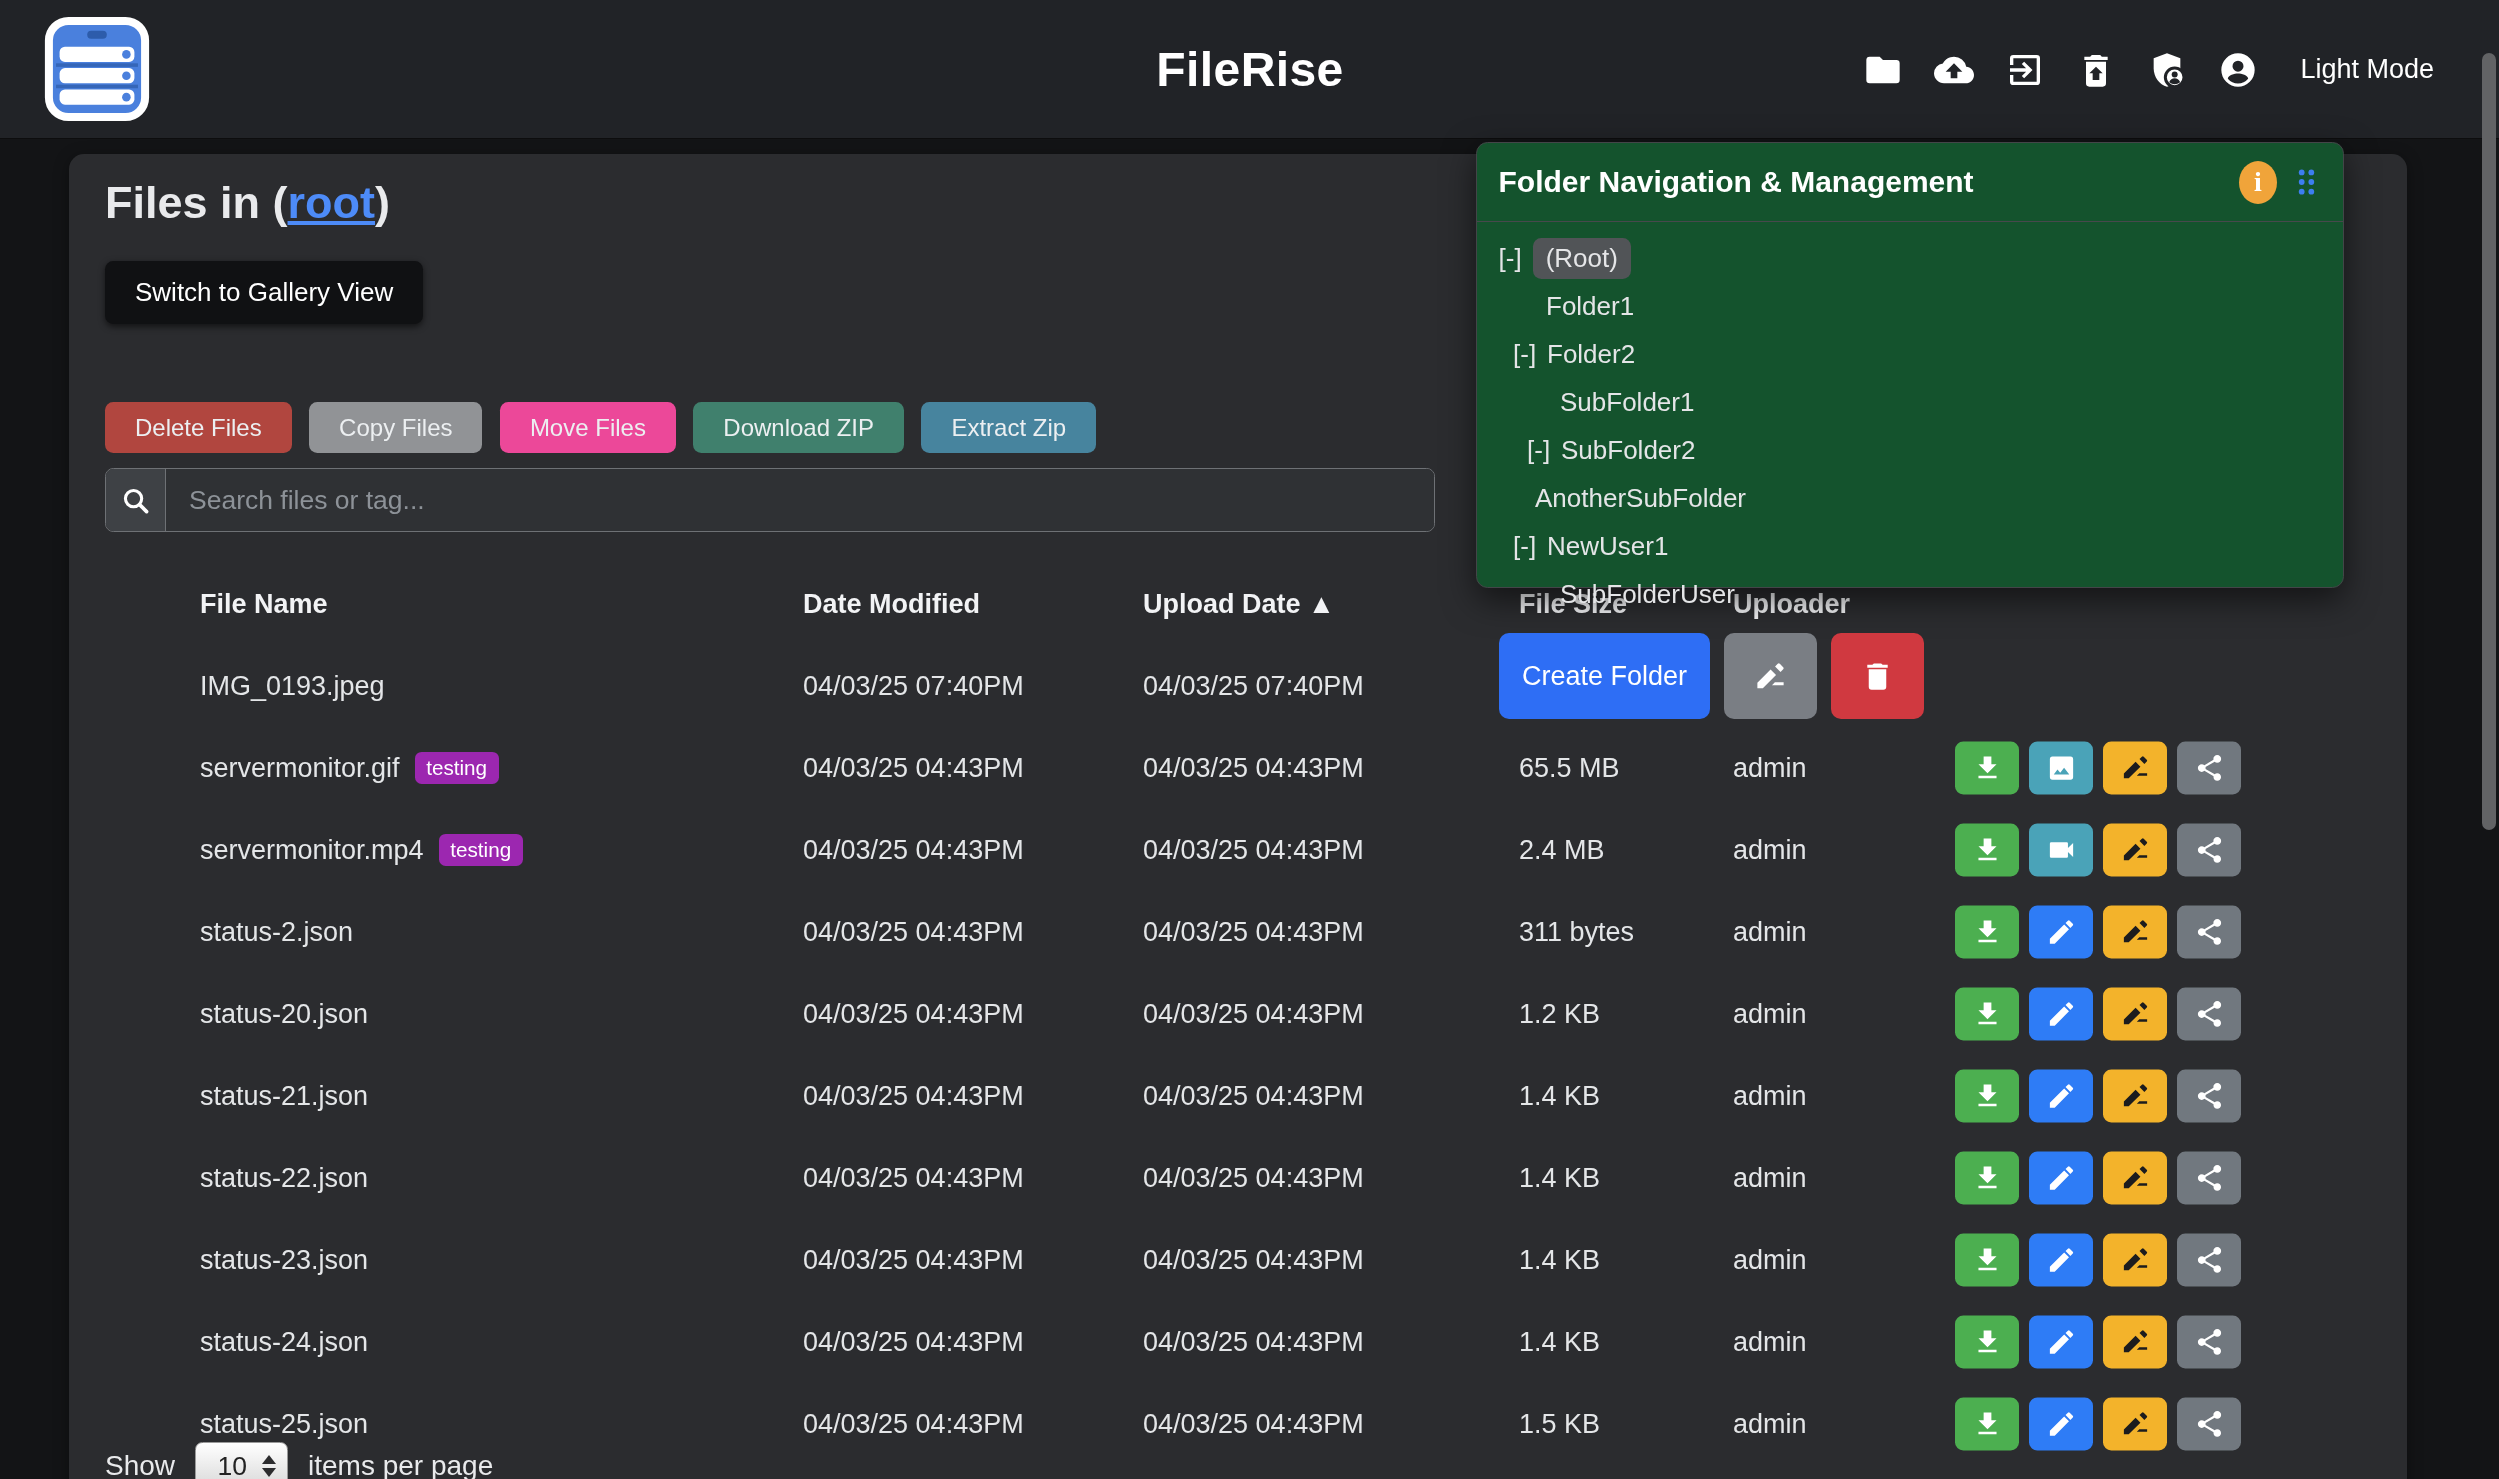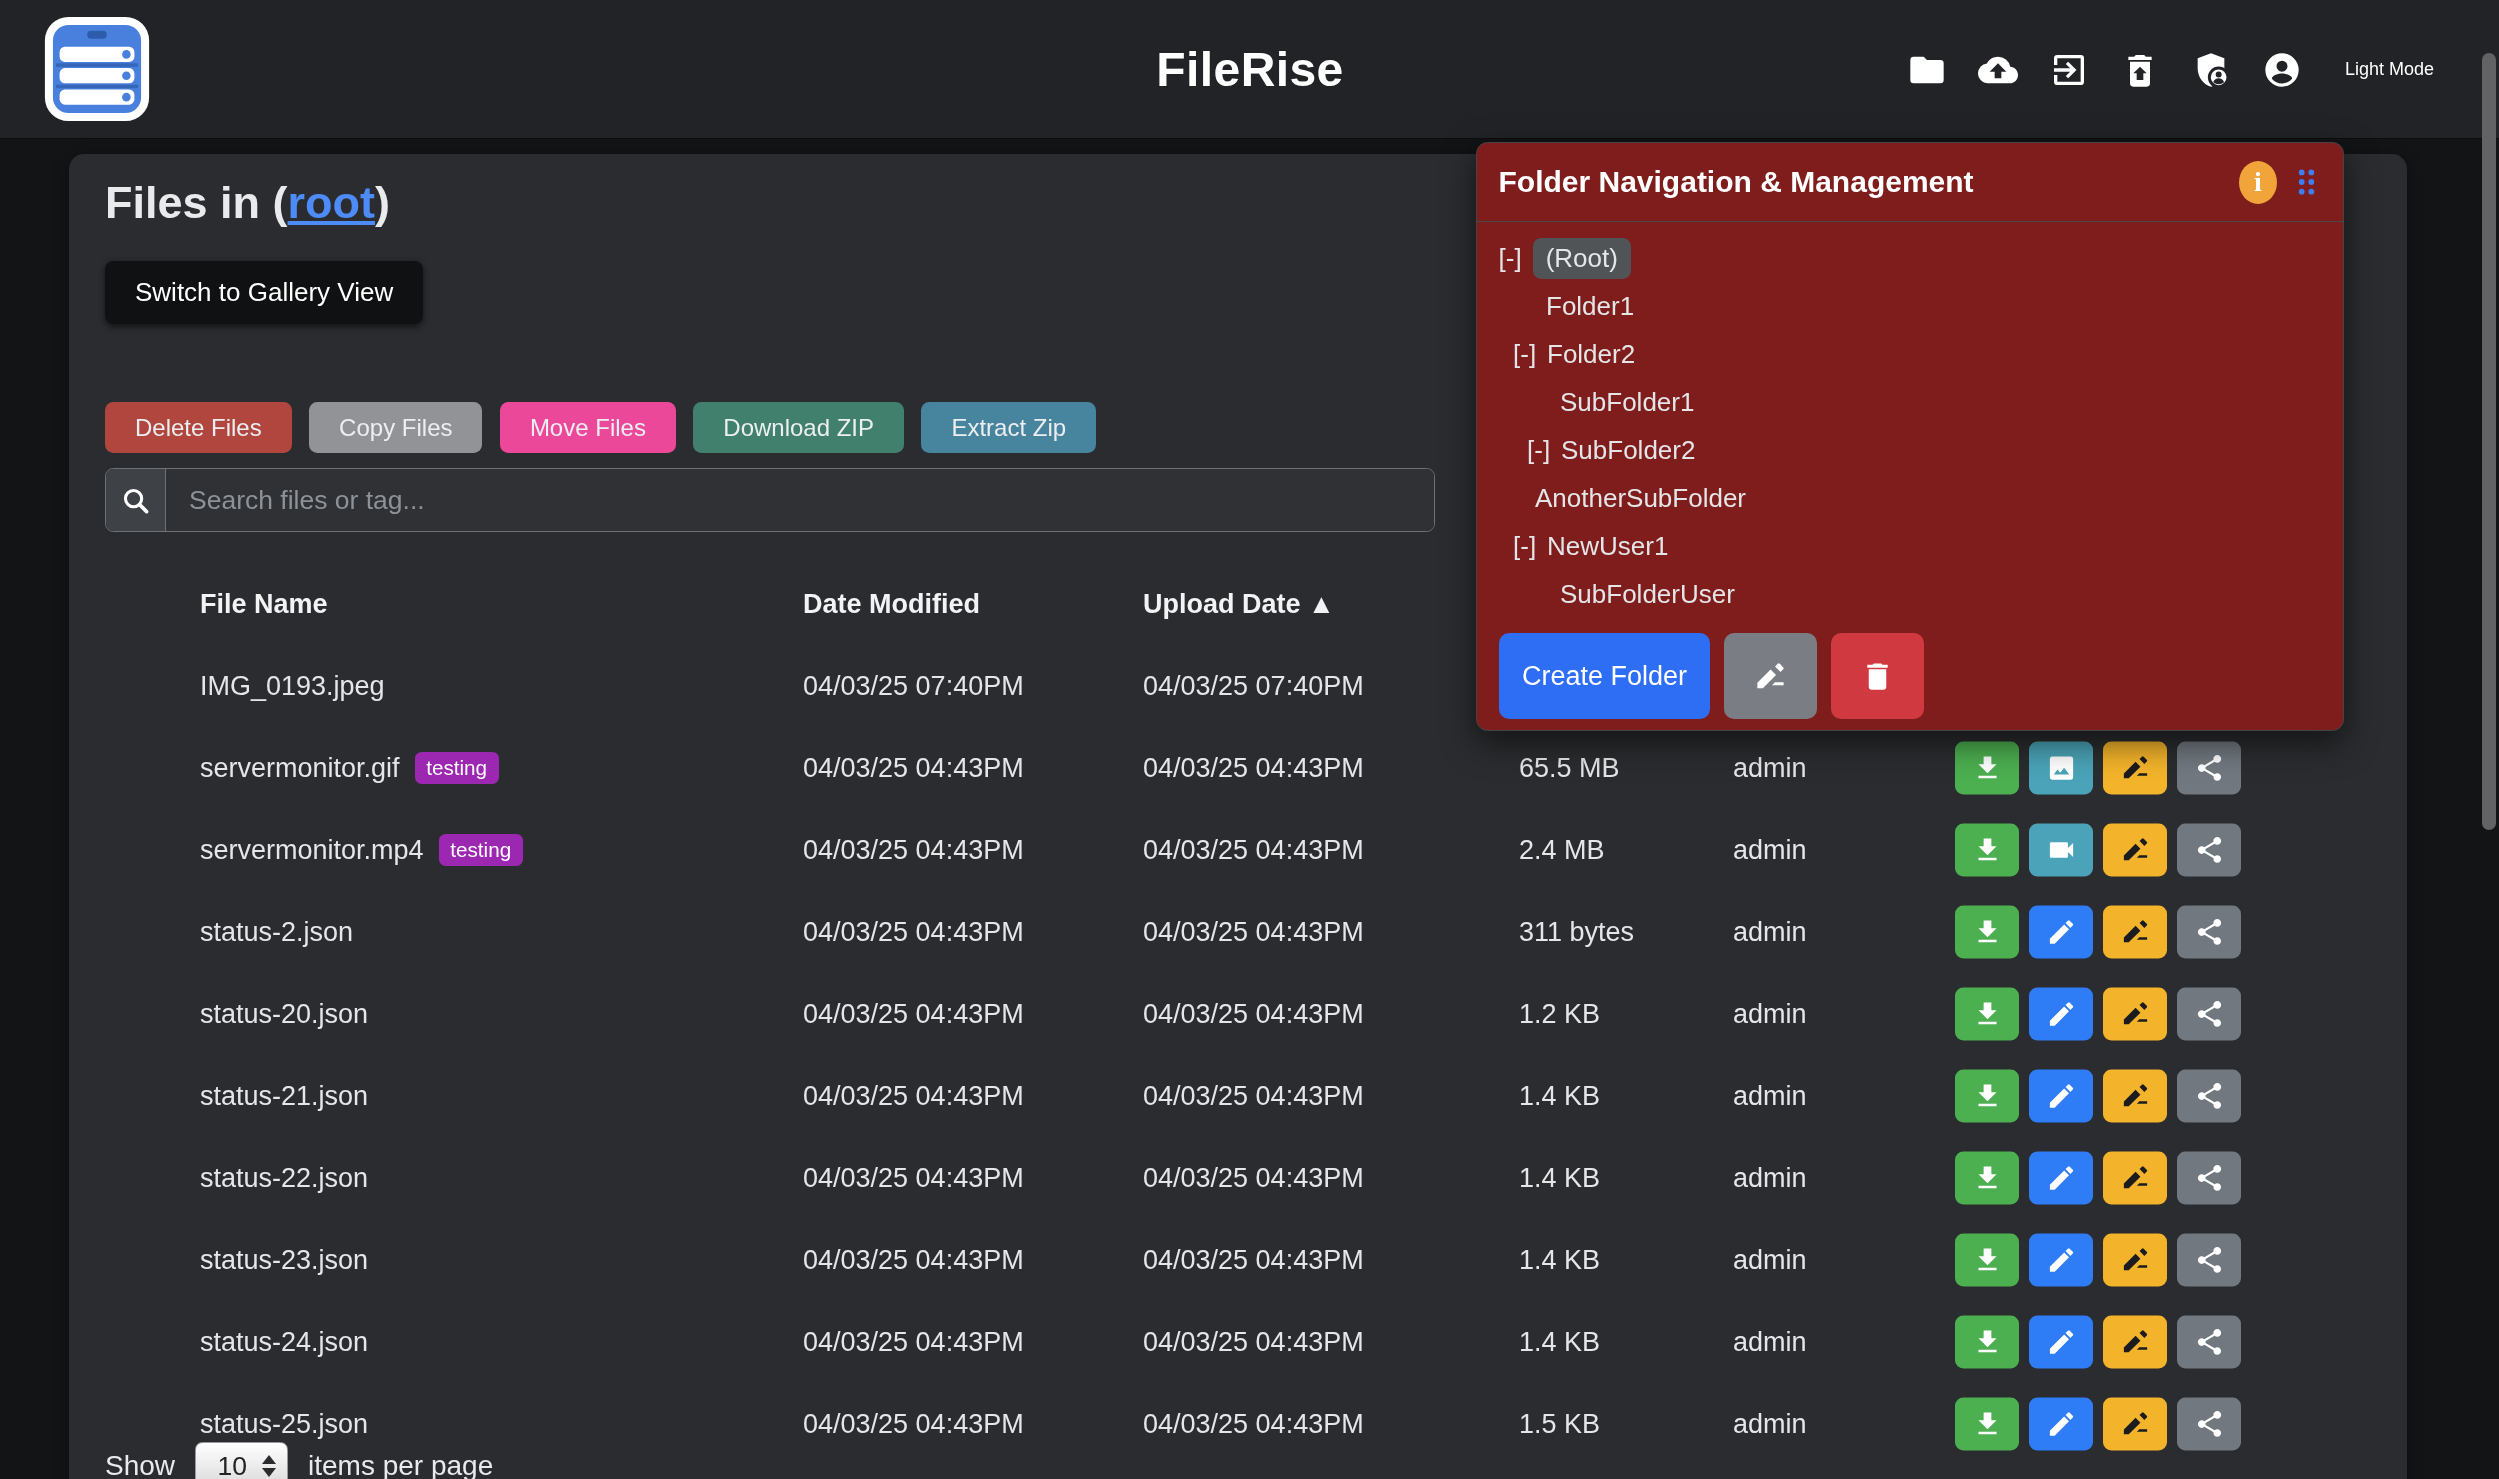--- a/index.html
+++ b/index.html
@@ -11,21 +11,21 @@
   .app-header { position:absolute; left:0; top:0; width:2500px; height:139px;
     background:#212327; border-bottom:1.7px solid #0d0d0e; }
   .logo { position:absolute; left:40px; top:11.6px; width:114px; height:114px; }
   .app-title { position:absolute; left:0; top:0; width:2500px; height:139px;
     display:flex; align-items:center; justify-content:center;
     color:#fff; font-size:48px; font-weight:700; letter-spacing:0.4px; }
   .header-actions { position:absolute; right:66px; top:0; height:139px;
     display:flex; align-items:center; gap:31px; }
   .hicon { width:40px; height:40px; color:#fff; display:inline-flex; cursor:pointer; }
   .hicon svg { width:40px; height:40px; }
-  .theme-toggle { color:#fff; font-size:18px; font-weight:500; margin-left:11.6px; cursor:pointer; }
+  .theme-toggle { color:#fff; font-size:27px; font-weight:500; margin-left:11.6px; cursor:pointer; }
 
   
   .main-card { position:absolute; left:69px; top:154px; width:2338px; height:1405px;
     background:#2b2c2f; border-radius:15px; box-shadow:0 3.3px 15px rgba(0,0,0,.35); }
   .heading { position:absolute; left:36px; top:23px; font-size:45px; font-weight:700; color:#e9eaec; }
   .heading a { color:#4d8bf8; text-decoration:underline; cursor:pointer; }
   .gallery-btn { position:absolute; left:36px; top:107px; height:63px; padding:0 30px;
     background:#101113; color:#fff; font-size:26px; border:none; border-radius:8.3px;
     box-shadow:0 2.5px 6.6px rgba(0,0,0,.55); cursor:pointer; display:flex; align-items:center; }
   .bulk-row { position:absolute; left:36px; top:204px; display:flex; gap:17.4px; }
@@ -66,22 +66,22 @@
   .select-box { width:93px; height:48px; background:linear-gradient(#ffffff,#d8d8d8);
     border:0.8px solid #9a9a9a; border-radius:7.4px; display:flex; align-items:center;
     padding:0 11.6px 0 21.5px; color:#222; font-size:26.5px; cursor:pointer; gap:15px; }
   .select-box .val { flex:1; }
   .spin { display:flex; flex-direction:column; gap:4.1px; }
   .spin i { width:0; height:0; border-left:7.4px solid transparent; border-right:7.4px solid transparent; }
   .spin .up { border-bottom:9px solid #2c2c2e; }
   .spin .dn { border-top:9px solid #2c2c2e; }
 
   
-  .folder-panel { position:absolute; left:1476px; top:142px; width:868px; height:589px;
-    background:#7f1d1d; border:1.7px solid #434548; border-radius:11.6px;
+  .folder-panel { position:absolute; left:1476px; top:142px; width:868px; height:446px;
+    background:#14532d; border:1.7px solid #434548; border-radius:11.6px;
     box-shadow:0 11.6px 33px rgba(0,0,0,.55); }
   .fp-header { position:relative; height:79px; display:flex; align-items:center;
     padding:0 20px 0 21.5px; border-bottom:1.7px solid #47494c; }
   .fp-title { color:#fff; font-size:30px; font-weight:700; flex:1; }
   .info-icon { width:38px; height:43px; border-radius:50%; background:#f0a43a; color:#fff;
     font-size:28px; font-weight:800; font-family:"Liberation Serif",serif;
     display:flex; align-items:center; justify-content:center; cursor:pointer; }
   .drag-icon { color:#3d7ef0; margin-left:13.2px; cursor:grab; display:flex; }
   .drag-icon svg { width:33px; height:38px; }
   .tree { position:absolute; left:0; top:91px; width:100%; }

